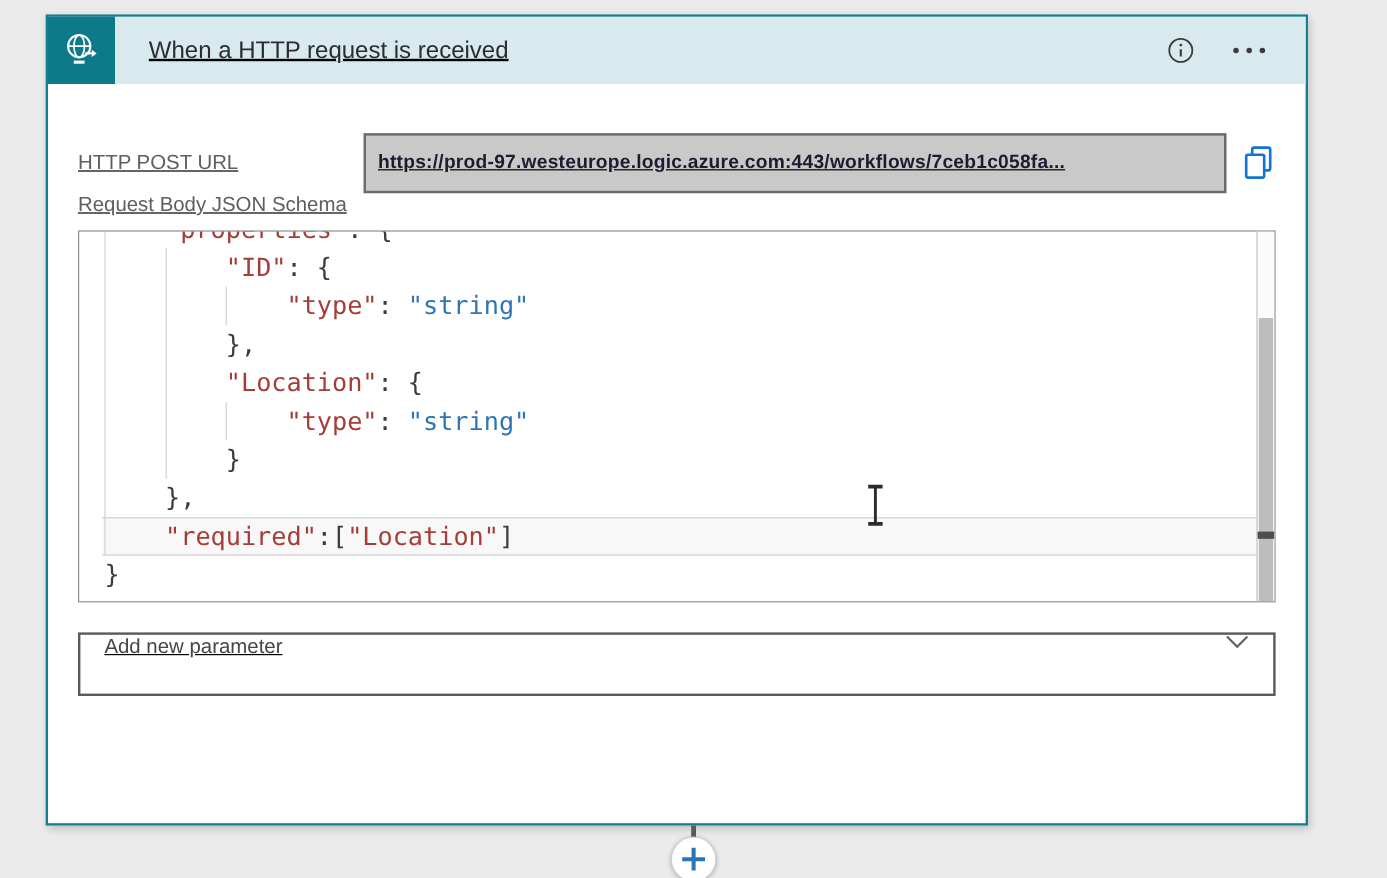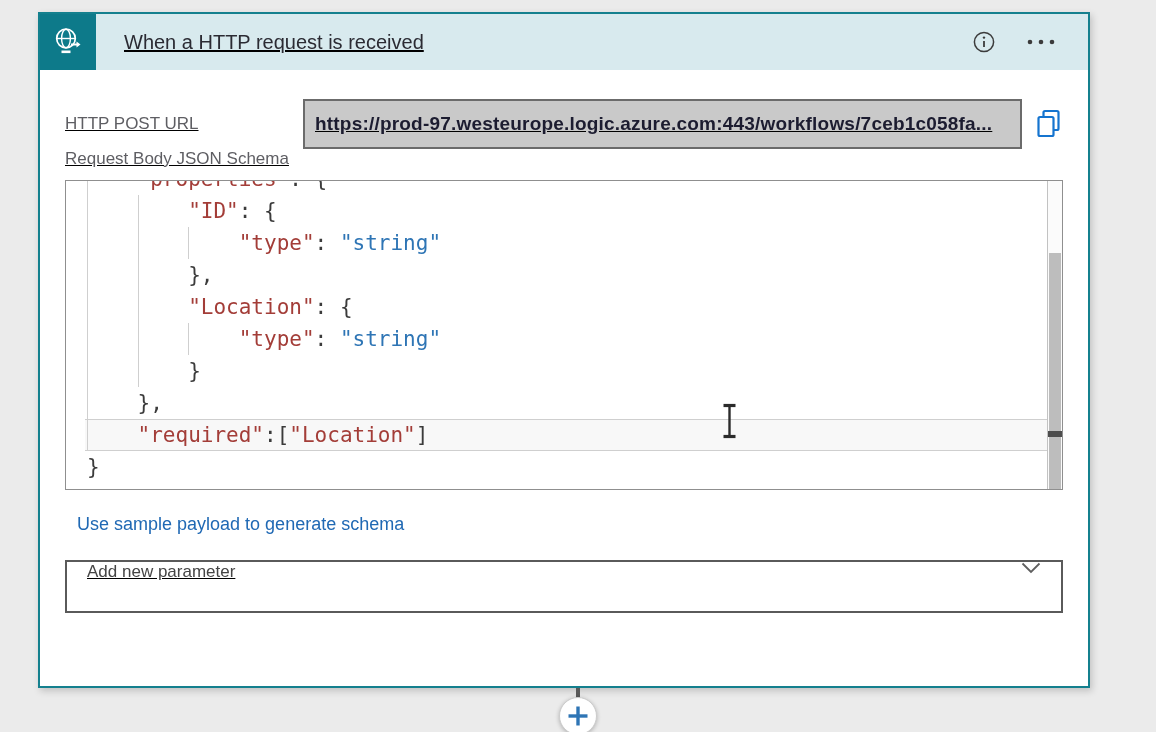--- a/index.html
+++ b/index.html
@@ -11,28 +11,28 @@
         background:#ffffff;border:2px solid var(--accent);box-sizing:border-box;
         box-shadow:2px 3px 7px rgba(0,0,0,.18);text-decoration:underline;}
   .card-header{display:flex;height:56px;align-items:stretch;cursor:pointer;}
   .icon-tile{width:56px;height:56px;background:var(--tile);flex:0 0 56px;
              display:flex;align-items:center;justify-content:center;}
   .header-main{flex:1;background:var(--headerbg);display:flex;align-items:center;}
   .card-title{margin-left:28px;font-size:20px;color:#2b2b33;flex:1;}
   .header-actions{display:flex;align-items:center;gap:26px;margin-right:28px;}
   .icon-btn{background:none;border:none;padding:2px;cursor:pointer;display:flex;align-items:center;}
 
-  .card-body{padding:0 25px;}
+  .card-body{padding:12px 25px;}
 
   
   .url-row{margin-top:29px;display:flex;align-items:center;}
   .field-label{width:238px;flex:0 0 238px;font-size:17px;color:#5e5e63;}
   .url-field{flex:1;height:50px;background:var(--urlbg);border:2px solid #6b6b6b;
              box-sizing:border-box;display:flex;align-items:center;overflow:hidden;}
-  .url-text{padding:0 10px;font-size:19px;font-weight:bold;color:#1c1c30;white-space:nowrap;letter-spacing:.2px;}
+  .url-text{padding:0 10px;font-size:16px;font-weight:bold;color:#1c1c30;white-space:nowrap;letter-spacing:.2px;}
   .copy-btn{background:none;border:none;margin-left:13px;padding:0;cursor:pointer;display:flex;}
 
   
   .schema-label{font-size:17px;color:#5e5e63;}
   .code-area{position:relative;margin-top:11px;height:310px;border:1px solid #8f8f8f;
              box-sizing:border-box;background:#fff;overflow:hidden;}
   .code-content{position:absolute;left:0;top:0;bottom:0;right:15px;overflow:hidden;}
   .code{margin:-18px 0 0 0;padding:0 0 0 21px;
         font-family:"DejaVu Sans Mono","Liberation Mono",monospace;
         font-size:21px;line-height:32px;color:var(--tok-punct);}
@@ -135,21 +135,20 @@
           <div class="indent-guide g2a"></div>
           <div class="indent-guide g2b"></div>
           <pre class="code"><div class="code-line">    <span class="tok-key">"properties"</span><span class="tok-punct">: {</span></div><div class="code-line">        <span class="tok-key">"ID"</span><span class="tok-punct">: {</span></div><div class="code-line">            <span class="tok-key">"type"</span><span class="tok-punct">: </span><span class="tok-str">"string"</span></div><div class="code-line">        <span class="tok-punct">},</span></div><div class="code-line">        <span class="tok-key">"Location"</span><span class="tok-punct">: {</span></div><div class="code-line">            <span class="tok-key">"type"</span><span class="tok-punct">: </span><span class="tok-str">"string"</span></div><div class="code-line">        <span class="tok-punct">}</span></div><div class="code-line">    <span class="tok-punct">},</span></div><div class="code-line">    <span class="tok-key">"required"</span><span class="tok-punct">:[</span><span class="tok-key">"Location"</span><span class="tok-punct">]</span></div><div class="code-line"><span class="tok-punct">}</span></div></pre>
         </div>
         <div class="scrollbar">
           <div class="scroll-thumb"></div>
           <div class="scroll-marker"></div>
         </div>
       </div>
 
-      <a class="sample-link">Use sample payload to generate schema</a>
 
       <div class="param-dropdown">
         <span class="param-label">Add new parameter</span>
         <svg width="20" height="12" viewBox="0 0 20 12" fill="none">
           <polyline points="1.5,1.5 10,10 18.5,1.5" stroke="#5f5f5f" stroke-width="1.8"></polyline>
         </svg>
       </div>
 
     </div>
   </div>

